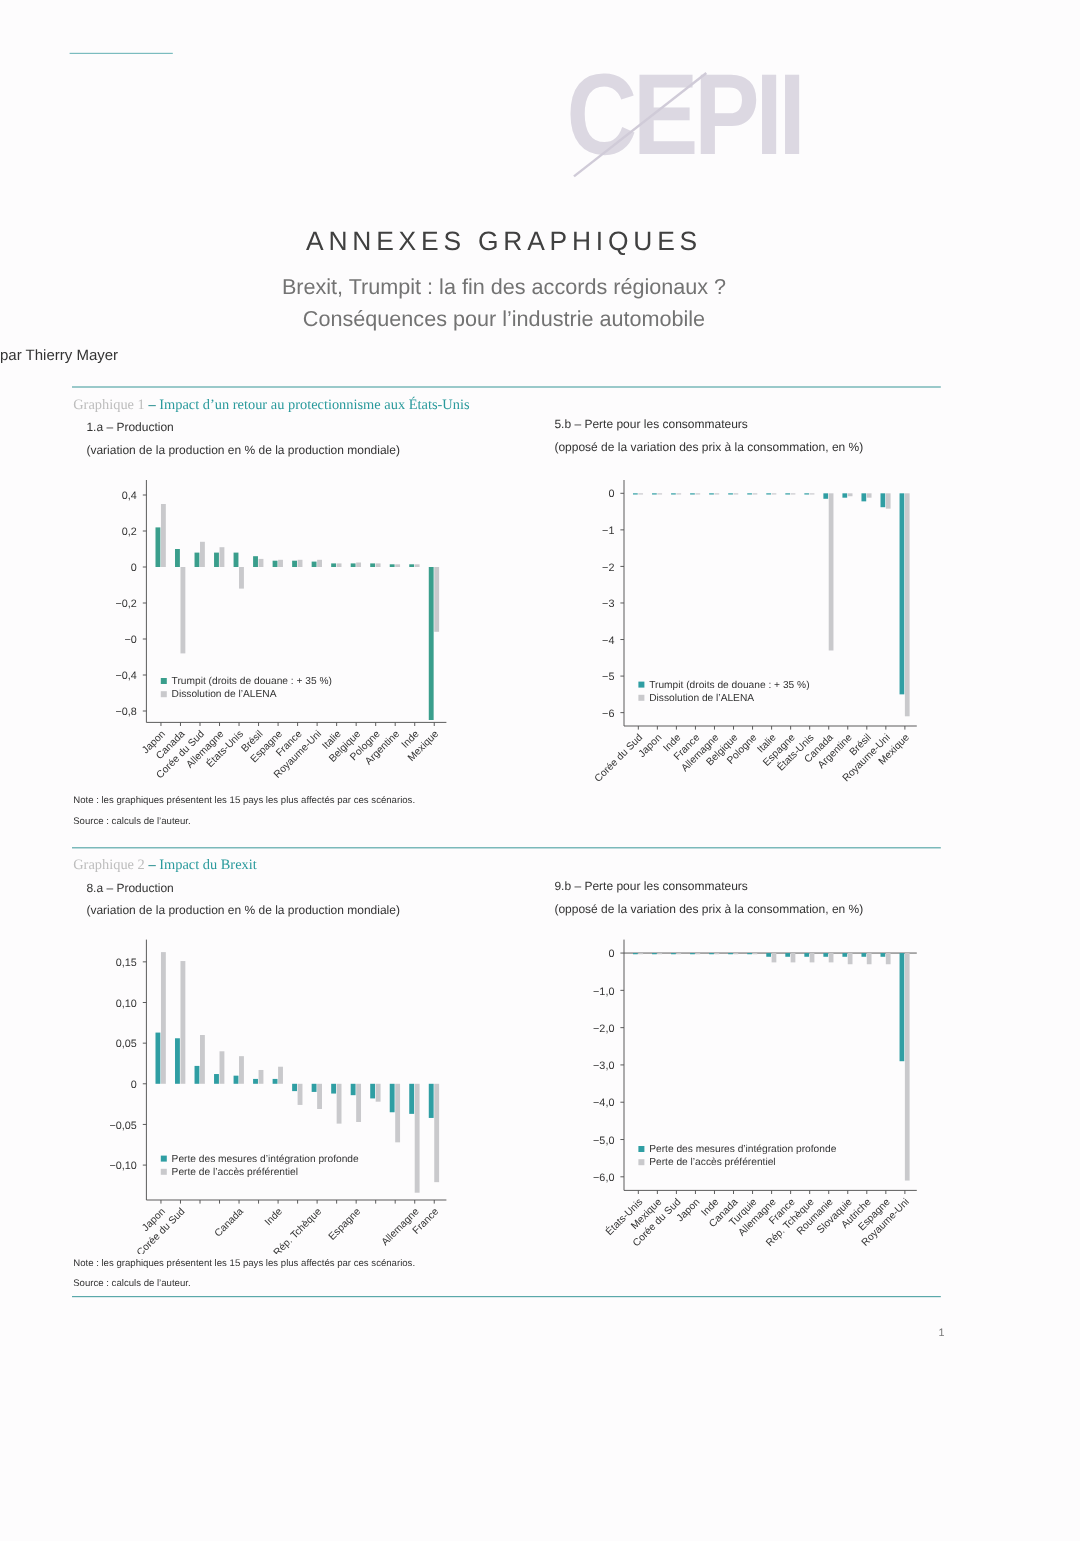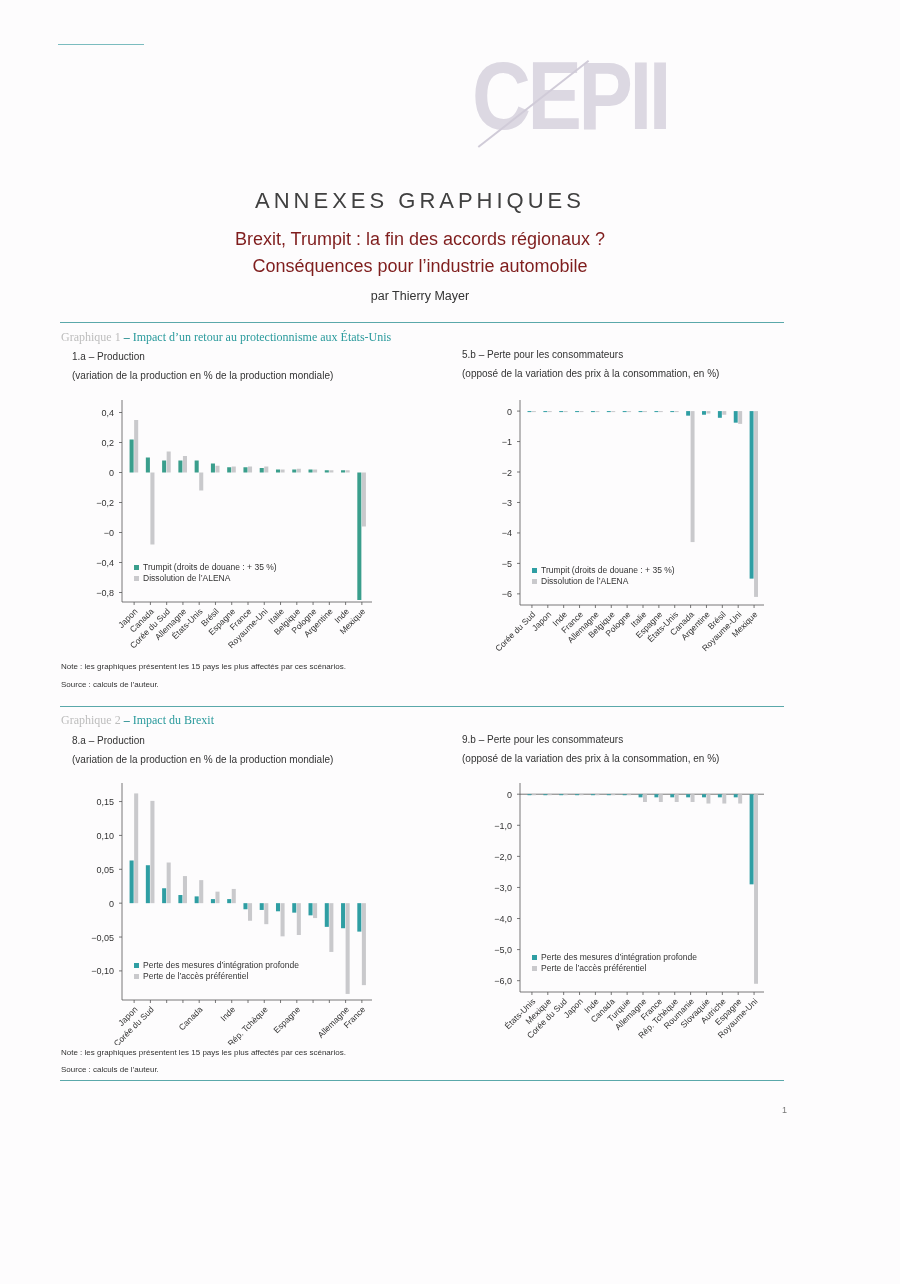--- a/index.html
+++ b/index.html
@@ -2,22 +2,22 @@
 <html><head>
 <meta charset="utf-8">
 <style>
   html, body { margin: 0; padding: 0; }
   body { width: 900px; height: 1284px; background: #fdfcfd; position: relative; font-family: "Liberation Sans", sans-serif; color: #444; overflow: hidden; }
   .abs { position: absolute; }
   .topline { left: 58px; top: 44px; width: 86px; height: 1px; background: #7bbcbf; }
   .logo { left: 472px; top: 48px; font-family: "Liberation Sans", sans-serif; font-size: 96px; font-weight: bold; color: #dcd8e2; letter-spacing: -4px; transform: scaleX(0.85); transform-origin: left top; line-height: 96px; }
   .logo-slash { left: 588px; top: 60px; width: 2px; height: 140px; background: #d0cbd8; transform: rotate(52deg); transform-origin: top left; }
   .title { left: 0; width: 840px; top: 188px; text-align: center; font-size: 22px; letter-spacing: 4px; color: #404040; }
-  .subtitle { left: 0; width: 840px; text-align: center; font-size: 18px; color: #7f1d1d; }
-  .author { left: 0; width: 840px; top: 289px; text-align: center; font-size: 12.5px; color: #333; }
+  .subtitle { left: 0; width: 840px; text-align: center; font-size: 18px; color: #737373; }
+  .author { left: 0; width: 840px; top: 289px; text-align: left; font-size: 12.5px; color: #333; }
   .hr { left: 60px; width: 724px; height: 1px; background: #5aa8aa; }
   .sect { left: 61px; font-size: 12px; font-family: Liberation Serif, serif; }
   .sect .num { color: #bdbdbd; }
   .sect .dash { color: #2a8f91; font-weight: bold; }
   .sect .lbl { color: #2a9a9c; }
   .ctitle { font-size: 10px; color: #333; text-align: left; width: 320px; }
   .note { left: 61px; font-size: 8px; color: #333; }
   svg text { font-family: "Liberation Sans", sans-serif; }
   .pageno { left: 782px; top: 1105px; font-size: 9px; color: #777; }
 </style>

